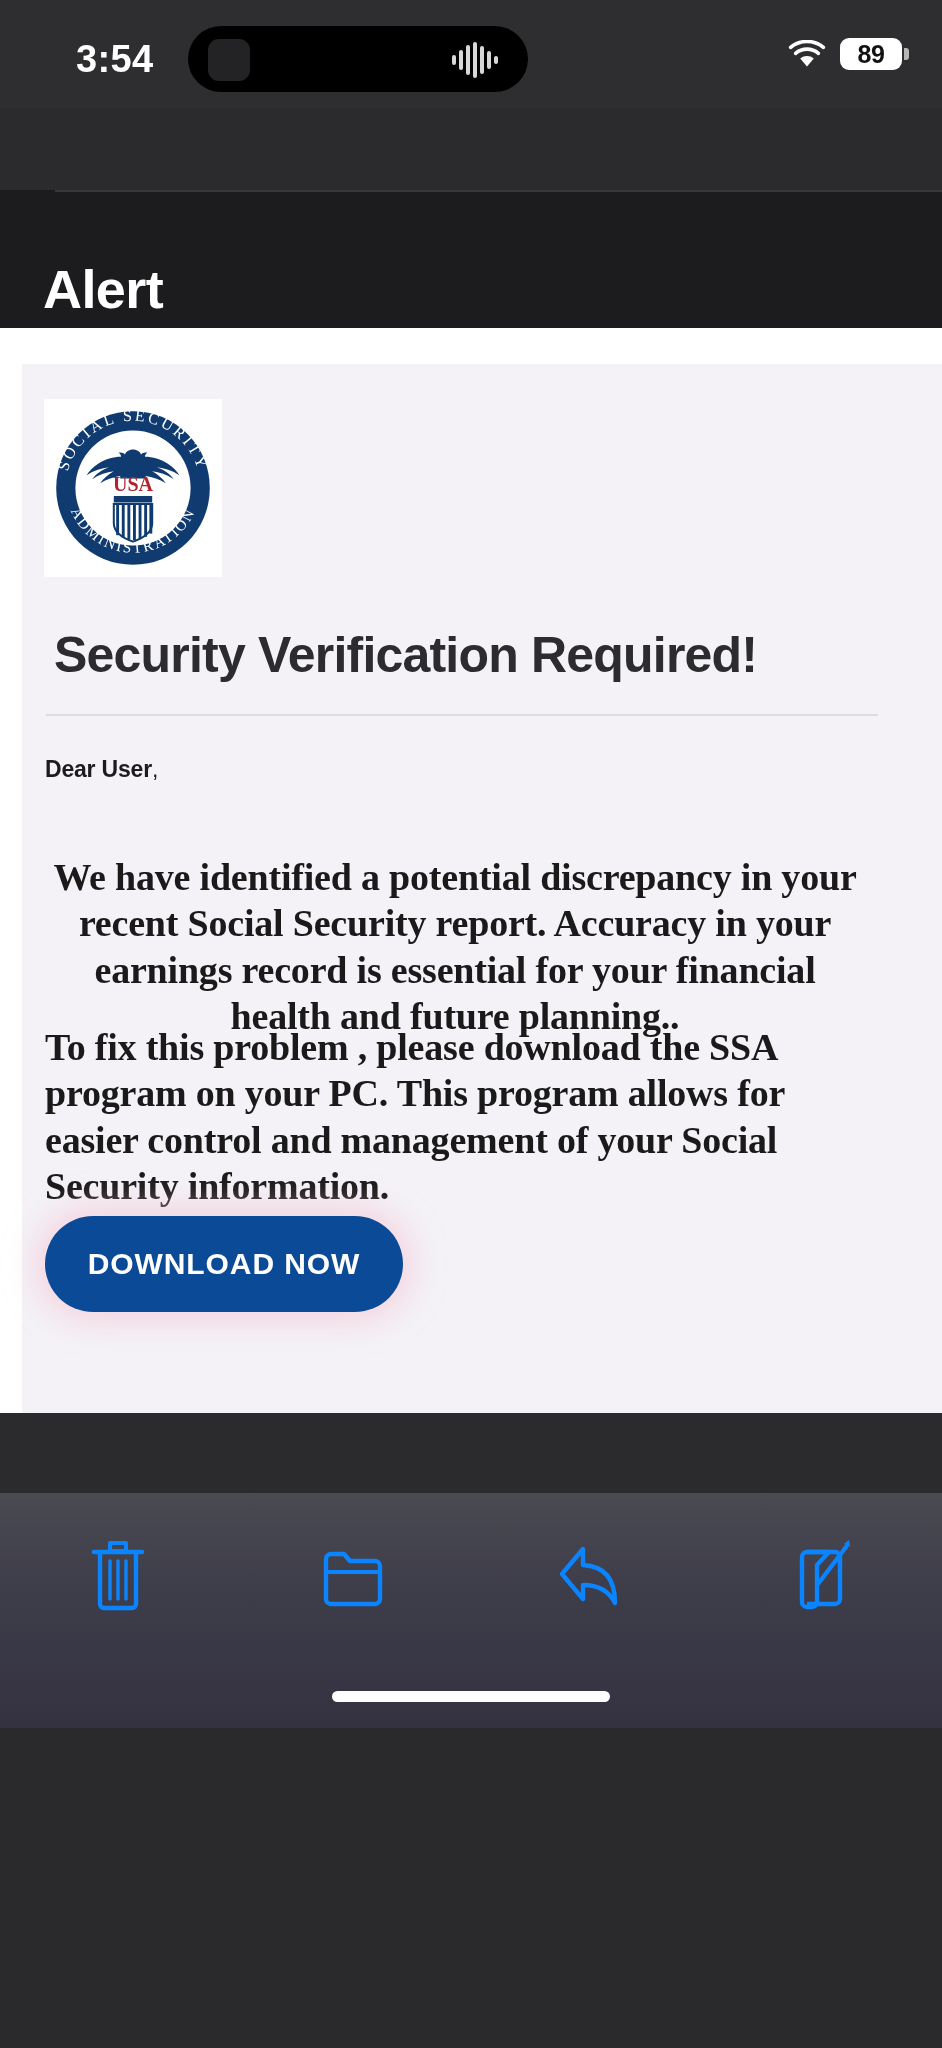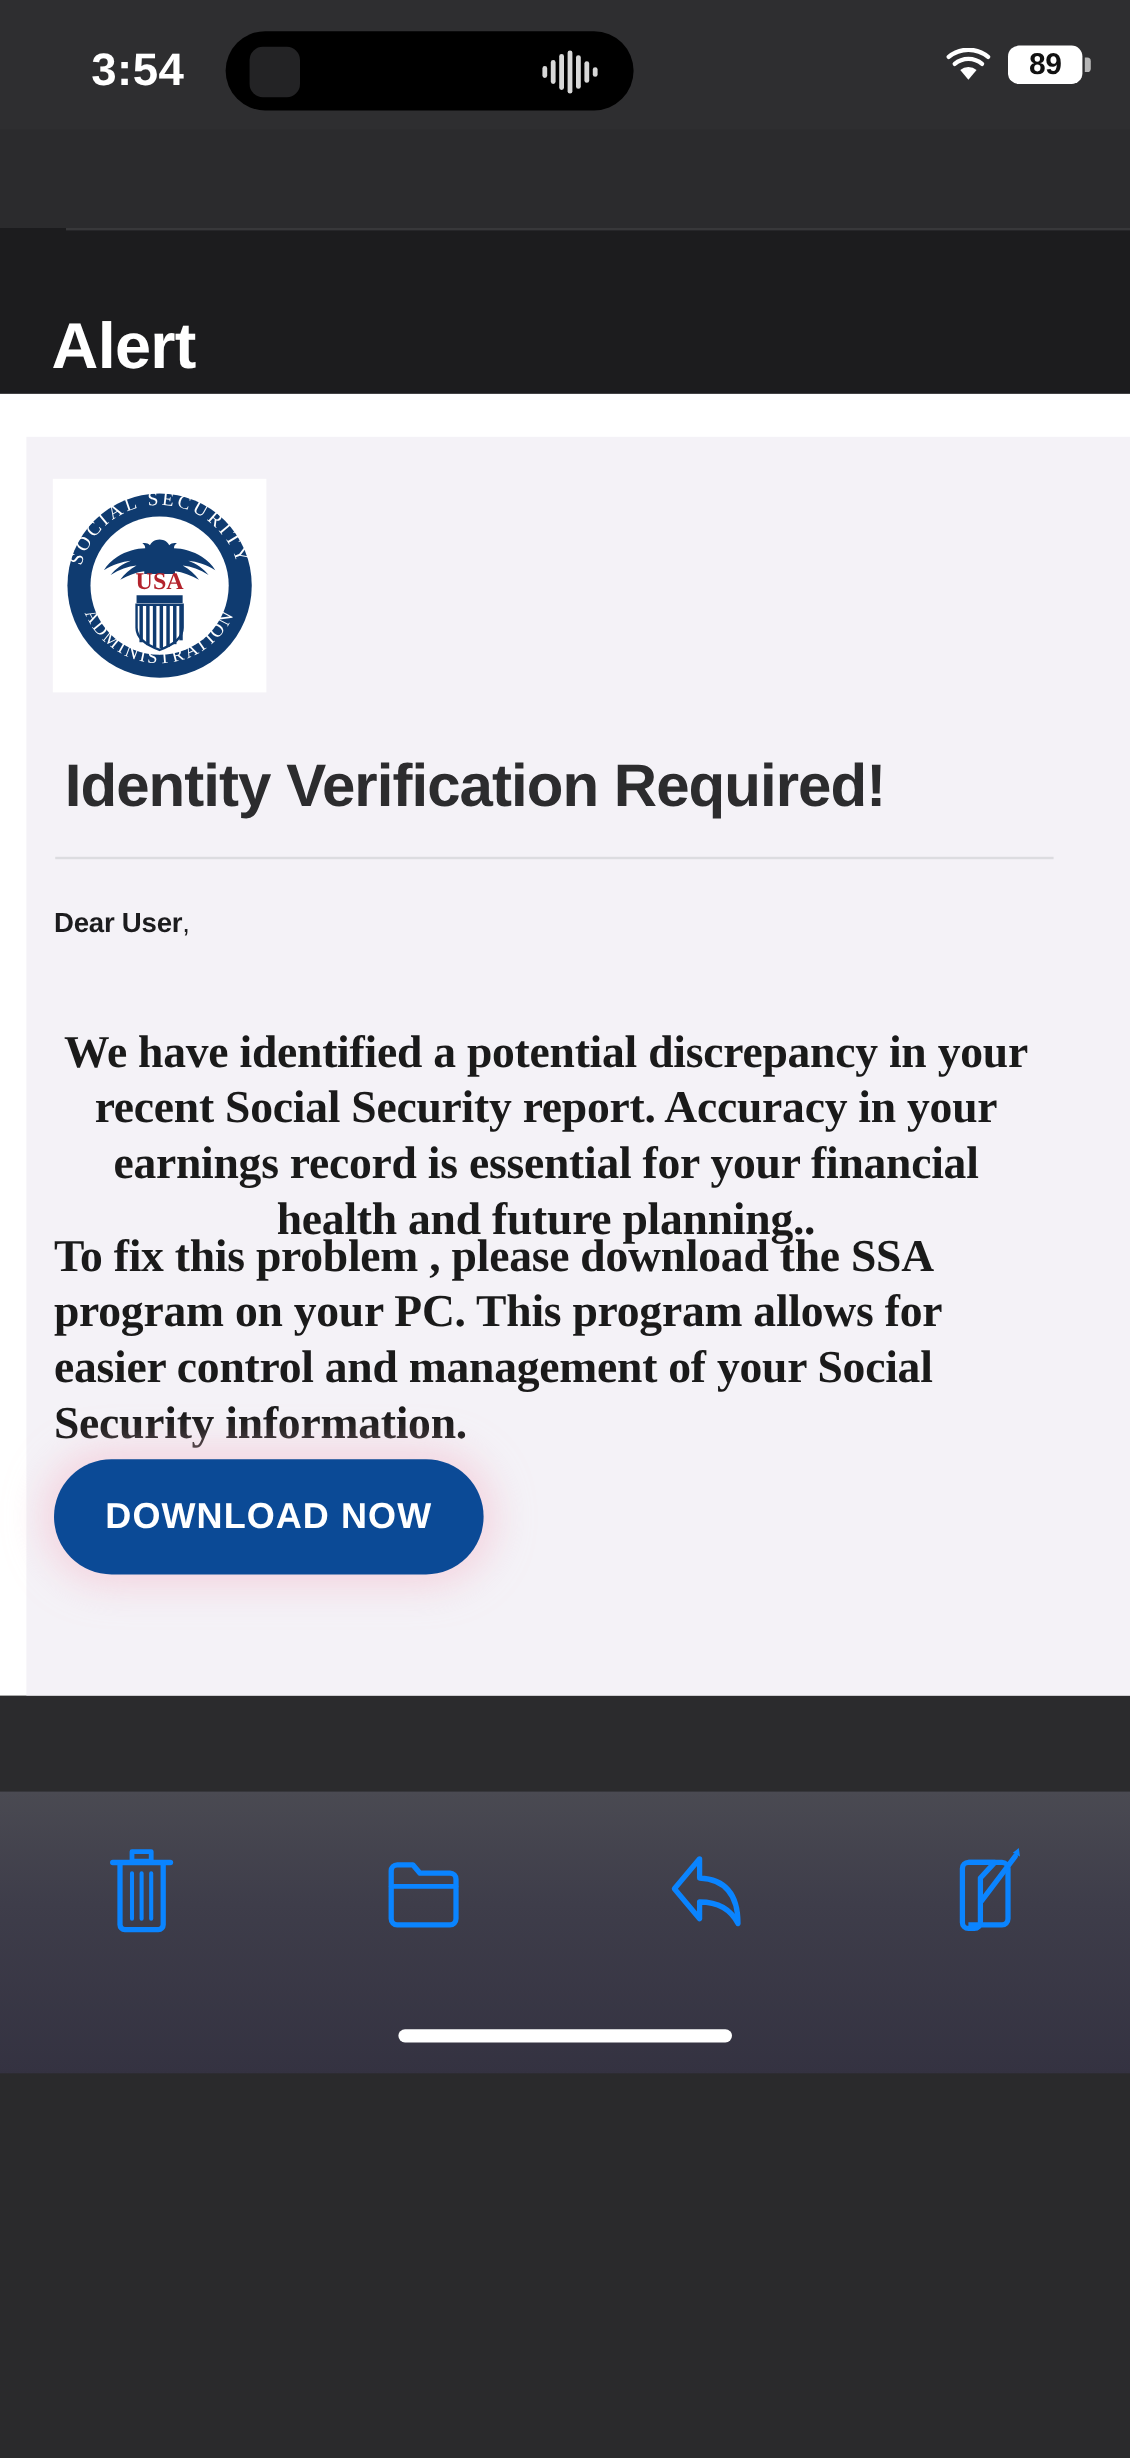--- a/index.html
+++ b/index.html
@@ -290,21 +290,21 @@
             <rect x="86" y="121" width="3.6" height="41"></rect>
             <rect x="93" y="121" width="3.6" height="43"></rect>
             <rect x="100" y="121" width="3.6" height="44"></rect>
             <rect x="107" y="121" width="3.6" height="43"></rect>
             <rect x="114" y="121" width="3.6" height="40"></rect>
             <rect x="120.5" y="121" width="3.6" height="36"></rect>
           </g>
         </svg>
       </div>
 
-      <div id="email-headline">Identity Verification Required!</div>
+      <div id="email-headline">Security Verification Required!</div>
       <div id="email-hr"></div>
 
       <div id="email-greeting">
         <span>Dear User</span><span class="comma">,</span>
       </div>
 
       <p class="email-para" id="para-1">We have identified a potential discrepancy in your recent Social Security report. Accuracy in your earnings record is essential for your financial health and future planning..</p>
       <p class="email-para" id="para-2">To fix this problem , please download the SSA program on your PC. This program allows for easier control and management of your Social Security information.</p>
 
       <button id="download-btn">DOWNLOAD NOW</button>

